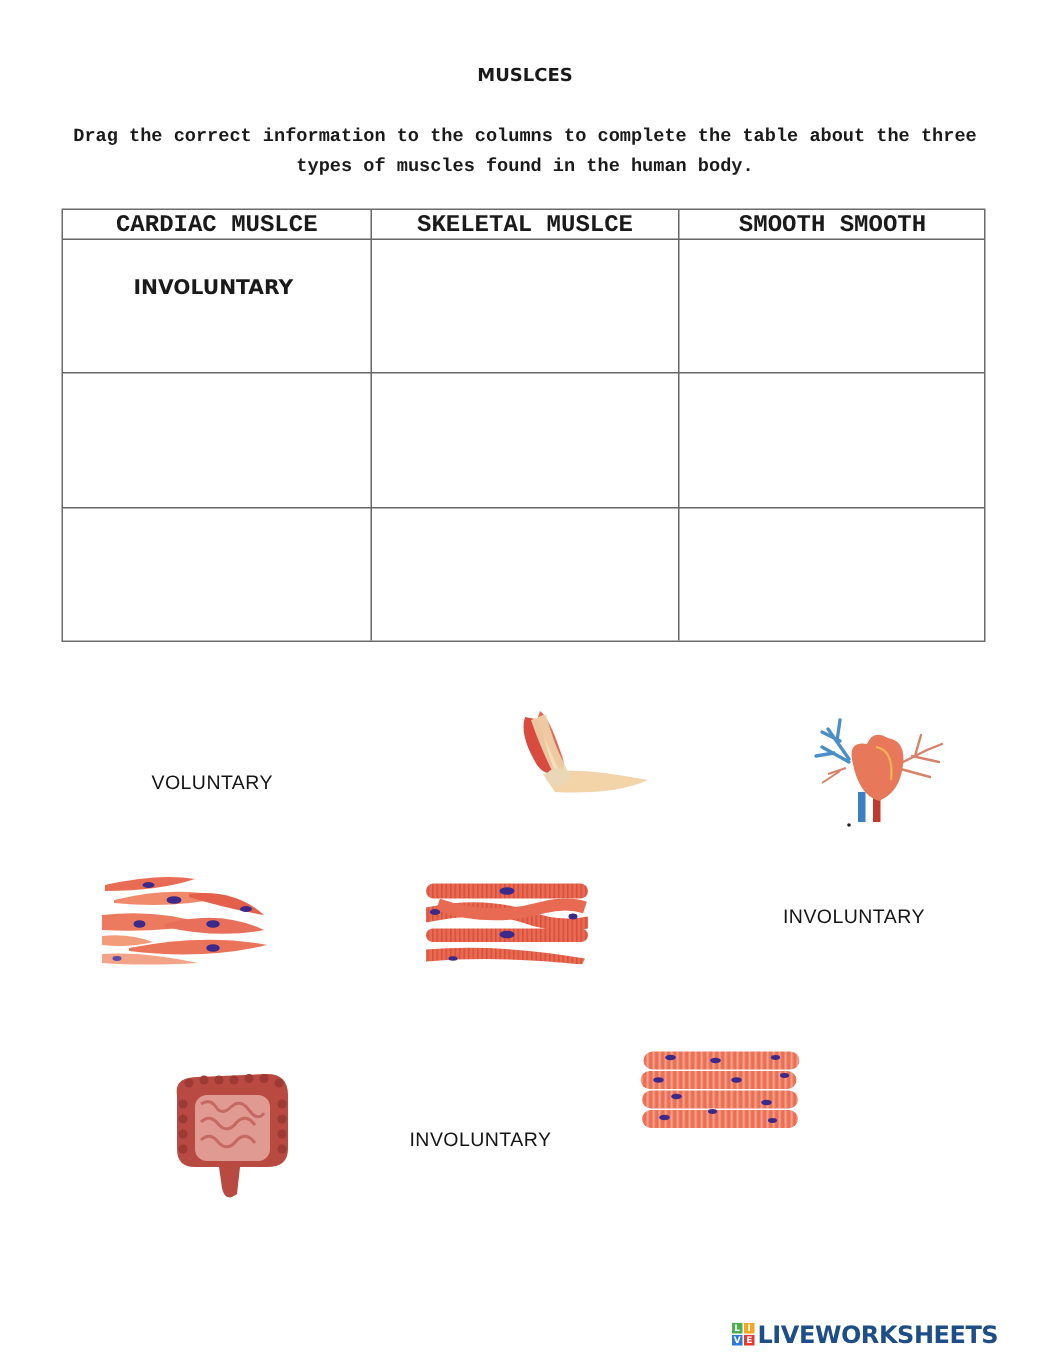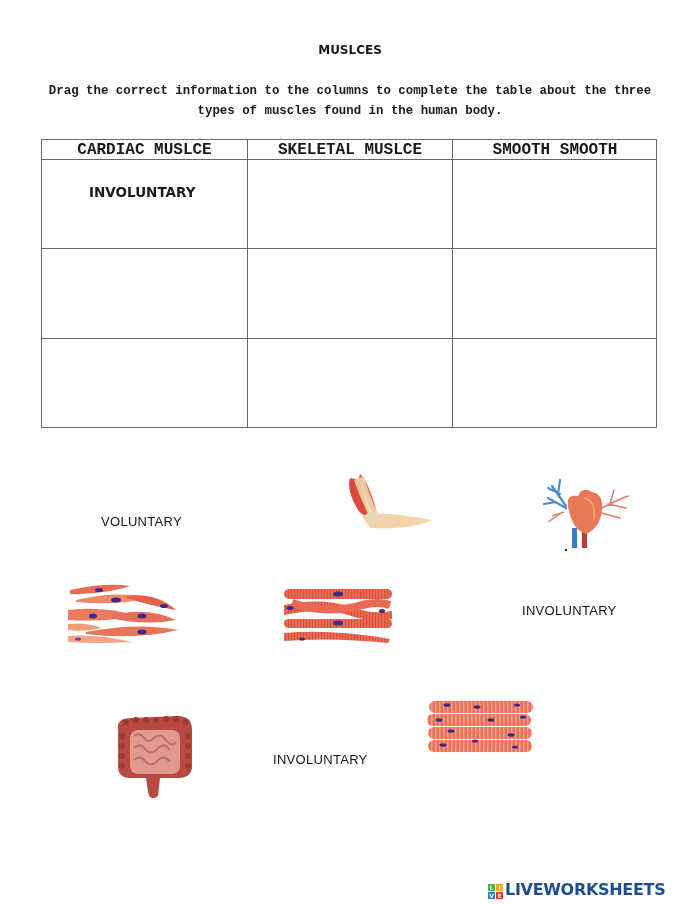--- a/index.html
+++ b/index.html
@@ -14,21 +14,21 @@
     .hline { position: absolute; left: 0; width: 100%; height: 0; border-top: 1px solid #666; }
     .vline { position: absolute; top: 0; height: 100%; width: 0; border-left: 1px solid #666; }
     .th { position: absolute; top: 0; height: 20px; line-height: 20px; text-align: center;
           font-family: Liberation Mono, monospace; font-weight: bold; font-size: 16px; color:#1a1a1a; }
     .cell { position: absolute; }
     .cell-text { position: absolute; font-family: "DejaVu Sans", sans-serif; font-weight: bold;
                  font-size: 13.5px; color:#1a1a1a; }
     .drag-word { position: absolute; font-family: "Liberation Sans", sans-serif; font-weight: normal;
                  font-size: 13px; color: #151515; letter-spacing: 0.3px; cursor: grab; }
     .drag-img { position: absolute; cursor: grab; }
-    .logo { position: absolute; left: 488px; top: 879px; height: 20px; display: flex; align-items: flex-end; }
+    .logo { position: absolute; left: 488px; top: 879px; height: 20px; display: flex; align-items: center; }
     .logo-grid { display: grid; grid-template-columns: 7px 7px; grid-template-rows: 7px 7px; gap: 1px; margin-right: 2px; }
     .logo-grid span { display: block; font-size: 6px; line-height: 7px; text-align: center; color: #fff; font-weight: bold; font-family: "DejaVu Sans", sans-serif; }
     .logo-text { font-family: "DejaVu Sans", sans-serif; font-weight: bold; font-size: 16px; color: #1d4e8a; letter-spacing: -0.3px; }
   </style>
 </head>
 <body>
 
 <div class="title">MUSLCES</div>
 <div class="instructions">Drag the correct information to the columns to complete the table about the three types of muscles found in the human body.</div>
 

